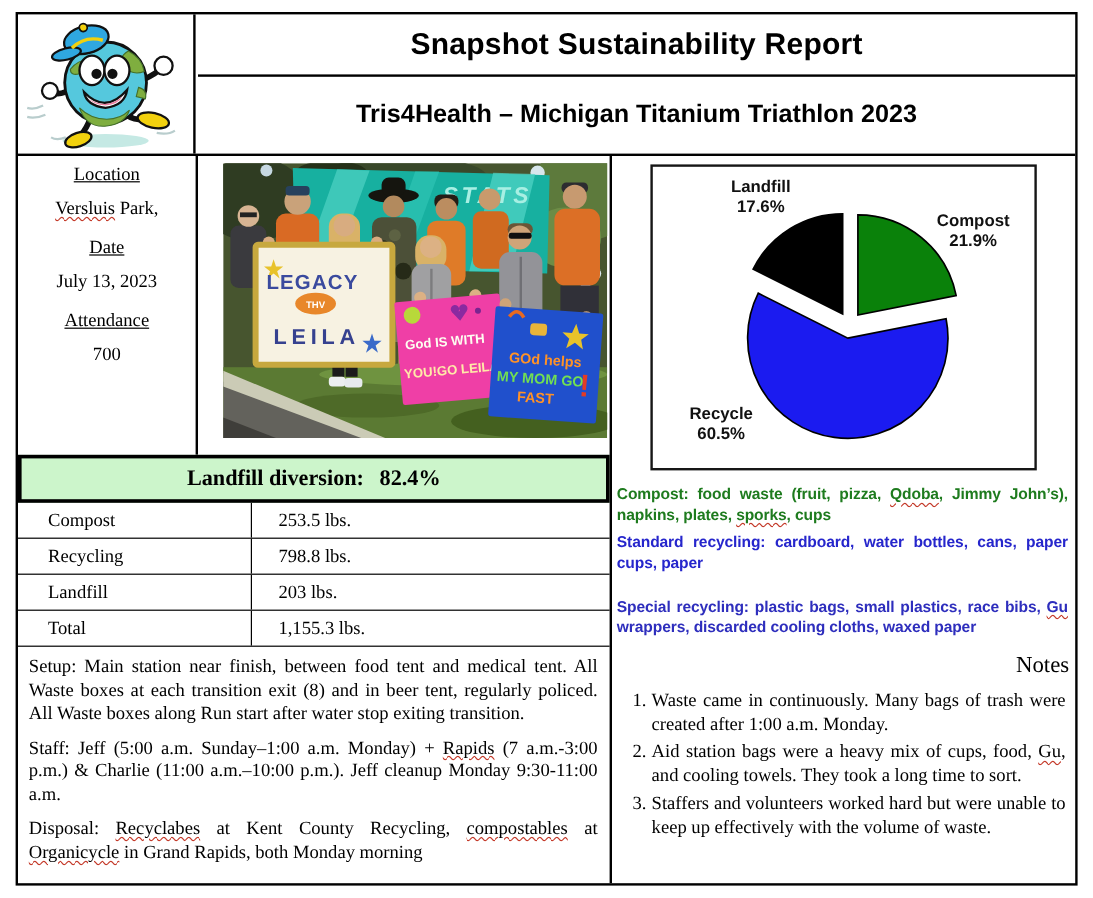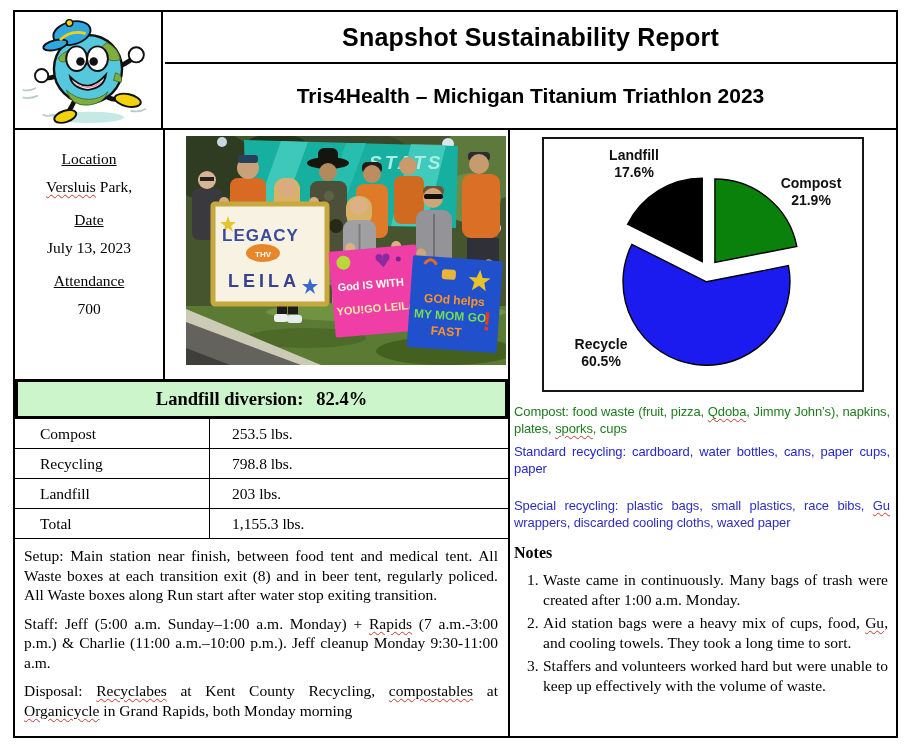--- a/index.html
+++ b/index.html
@@ -16,21 +16,21 @@
   .logo-cell { position:absolute; left:0; top:0; width:148px; height:116px; border-right:2px solid #000;
                display:flex; align-items:center; justify-content:center; }
   .titles { position:absolute; left:150px; top:0; right:0; height:116px; }
   .title-row { height:52px; border-bottom:2px solid #000; display:flex; align-items:center; justify-content:center;
                font-family:"Liberation Sans", sans-serif; font-weight:bold; font-size:25px; letter-spacing:.2px; }
   .subtitle-row { height:64px; display:flex; align-items:center; justify-content:center;
                font-family:"Liberation Sans", sans-serif; font-weight:bold; font-size:21px; }
 
   
   .sidebar { position:absolute; left:0; top:118px; width:150px; height:249px; border-right:2px solid #000;
-             text-align:center; font-size:15.5px; padding-top:19px; line-height:19px; }
+             text-align:center; font-size:15.5px; padding-top:6px; line-height:19px; }
   .side-h { text-decoration:underline; margin-top:14px; }
   .side-h:first-child { margin-top:0; }
   .side-v { margin-top:9px; }
 
   
   .photo { position:absolute; left:171px; top:124px; width:320px; height:229px; }
   .photo svg { display:block; width:100%; height:100%; }
 
   
   .banner { position:absolute; left:0; top:367px; width:493px; height:40px; border:3px solid #000;
@@ -48,23 +48,23 @@
   .rightcol { position:absolute; left:493px; top:118px; width:388px; height:606px; border-left:2px solid #000;
               padding:7px 5px 0 4px; }
   .chart-box { position:relative; width:322px; height:255px; border:2px solid #161616; margin:0 0 11px 28px; background:#fff; }
   .chart-box svg { display:block; width:100%; height:100%; }
   .pie-label { position:absolute; font-family:"Liberation Sans", sans-serif; font-weight:bold; font-size:14px;
                text-align:center; line-height:17px; color:#111; }
   .pl-landfill { left:34px; top:8px;  width:112px; }
   .pl-compost  { left:216px; top:36px; width:102px; }
   .pl-recycle  { left:4px;  top:197px; width:106px; }
 
-  .stream { font-family:"Liberation Sans", sans-serif; font-weight:normal; font-size:13px; line-height:17px;
+  .stream { font-family:"Liberation Sans", sans-serif; font-weight:bold; font-size:13px; line-height:17px;
             text-align:justify; margin:0 1px 6px 0; letter-spacing:-0.1px; }
-  .notes-head { text-align:left; font-weight:bold; font-size:16px; margin:13px 0 8px; }
+  .notes-head { text-align:right; font-weight:normal; font-size:19px; margin:13px 0 8px; }
   .note { display:flex; font-size:15.5px; line-height:19.5px; margin-bottom:4px; }
   .note-num { width:29px; padding-left:13px; flex:none; }
   .note-text { flex:1; padding-right:3px; text-align:justify; }
 
   
   .sq { text-decoration-line:underline; text-decoration-style:wavy; text-decoration-color:#c43a2a;
         text-decoration-thickness:1px; text-underline-offset:2px; }
 </style>
 </head>
 <body>

